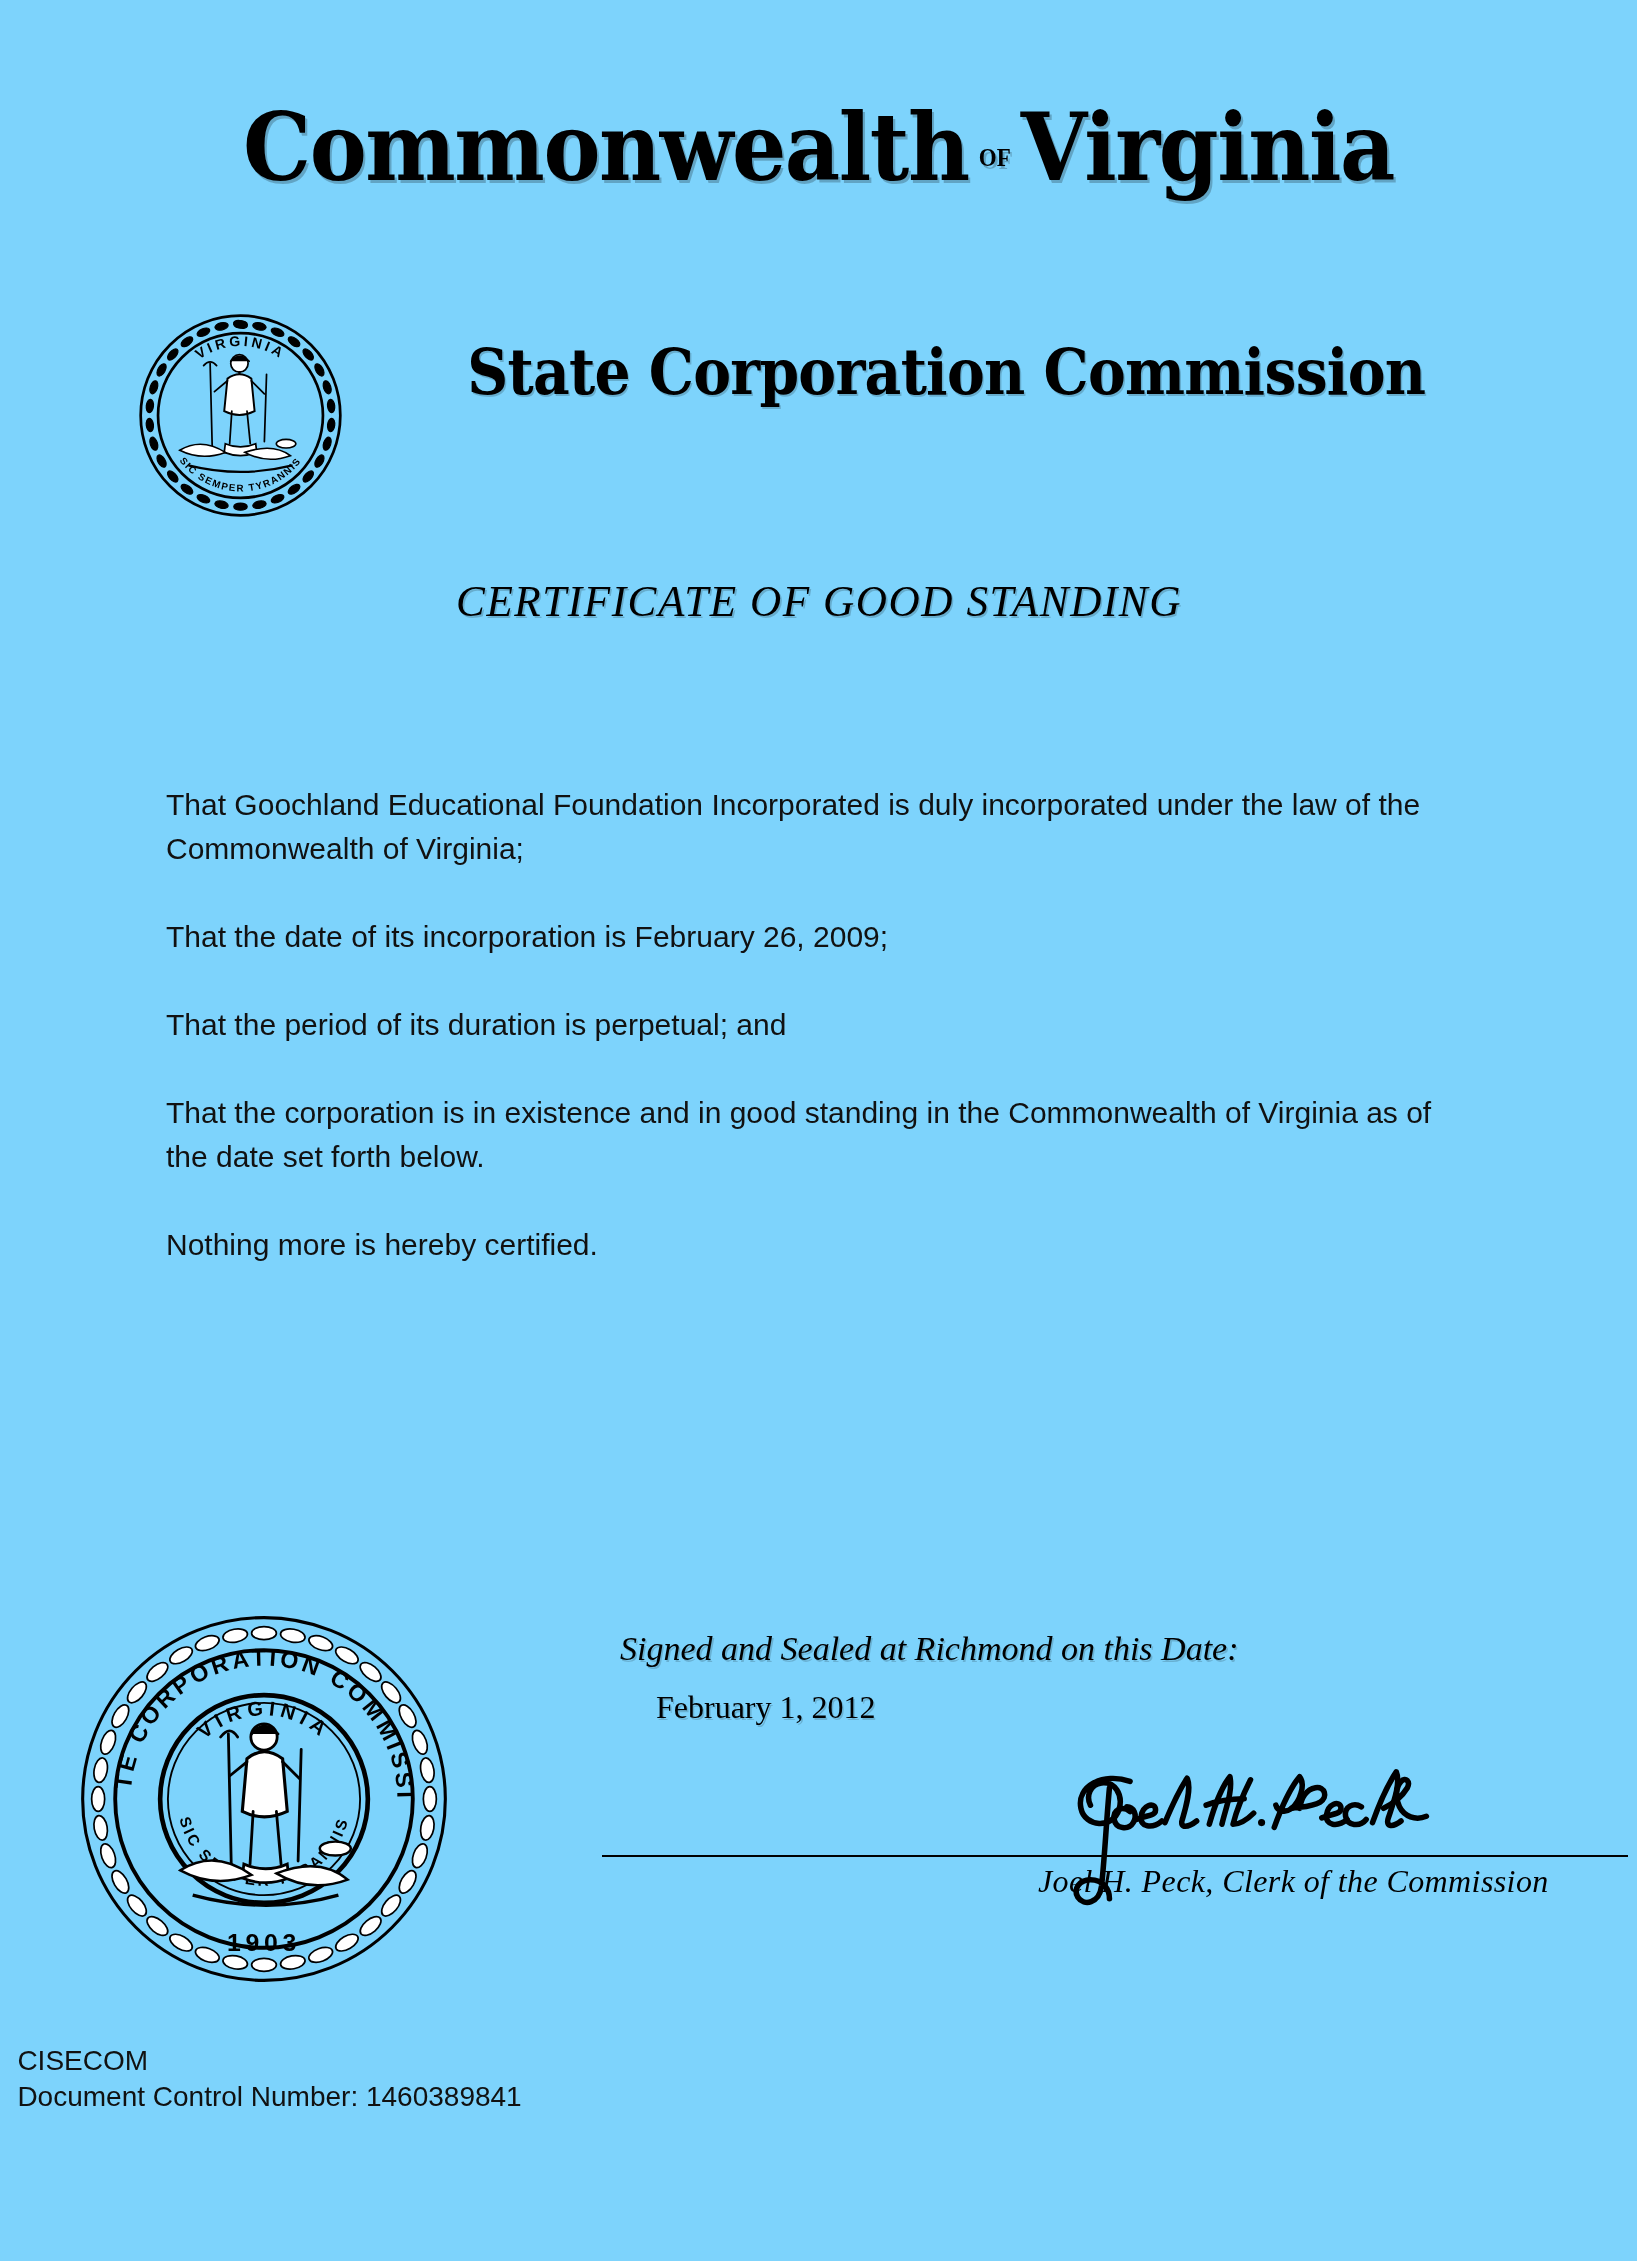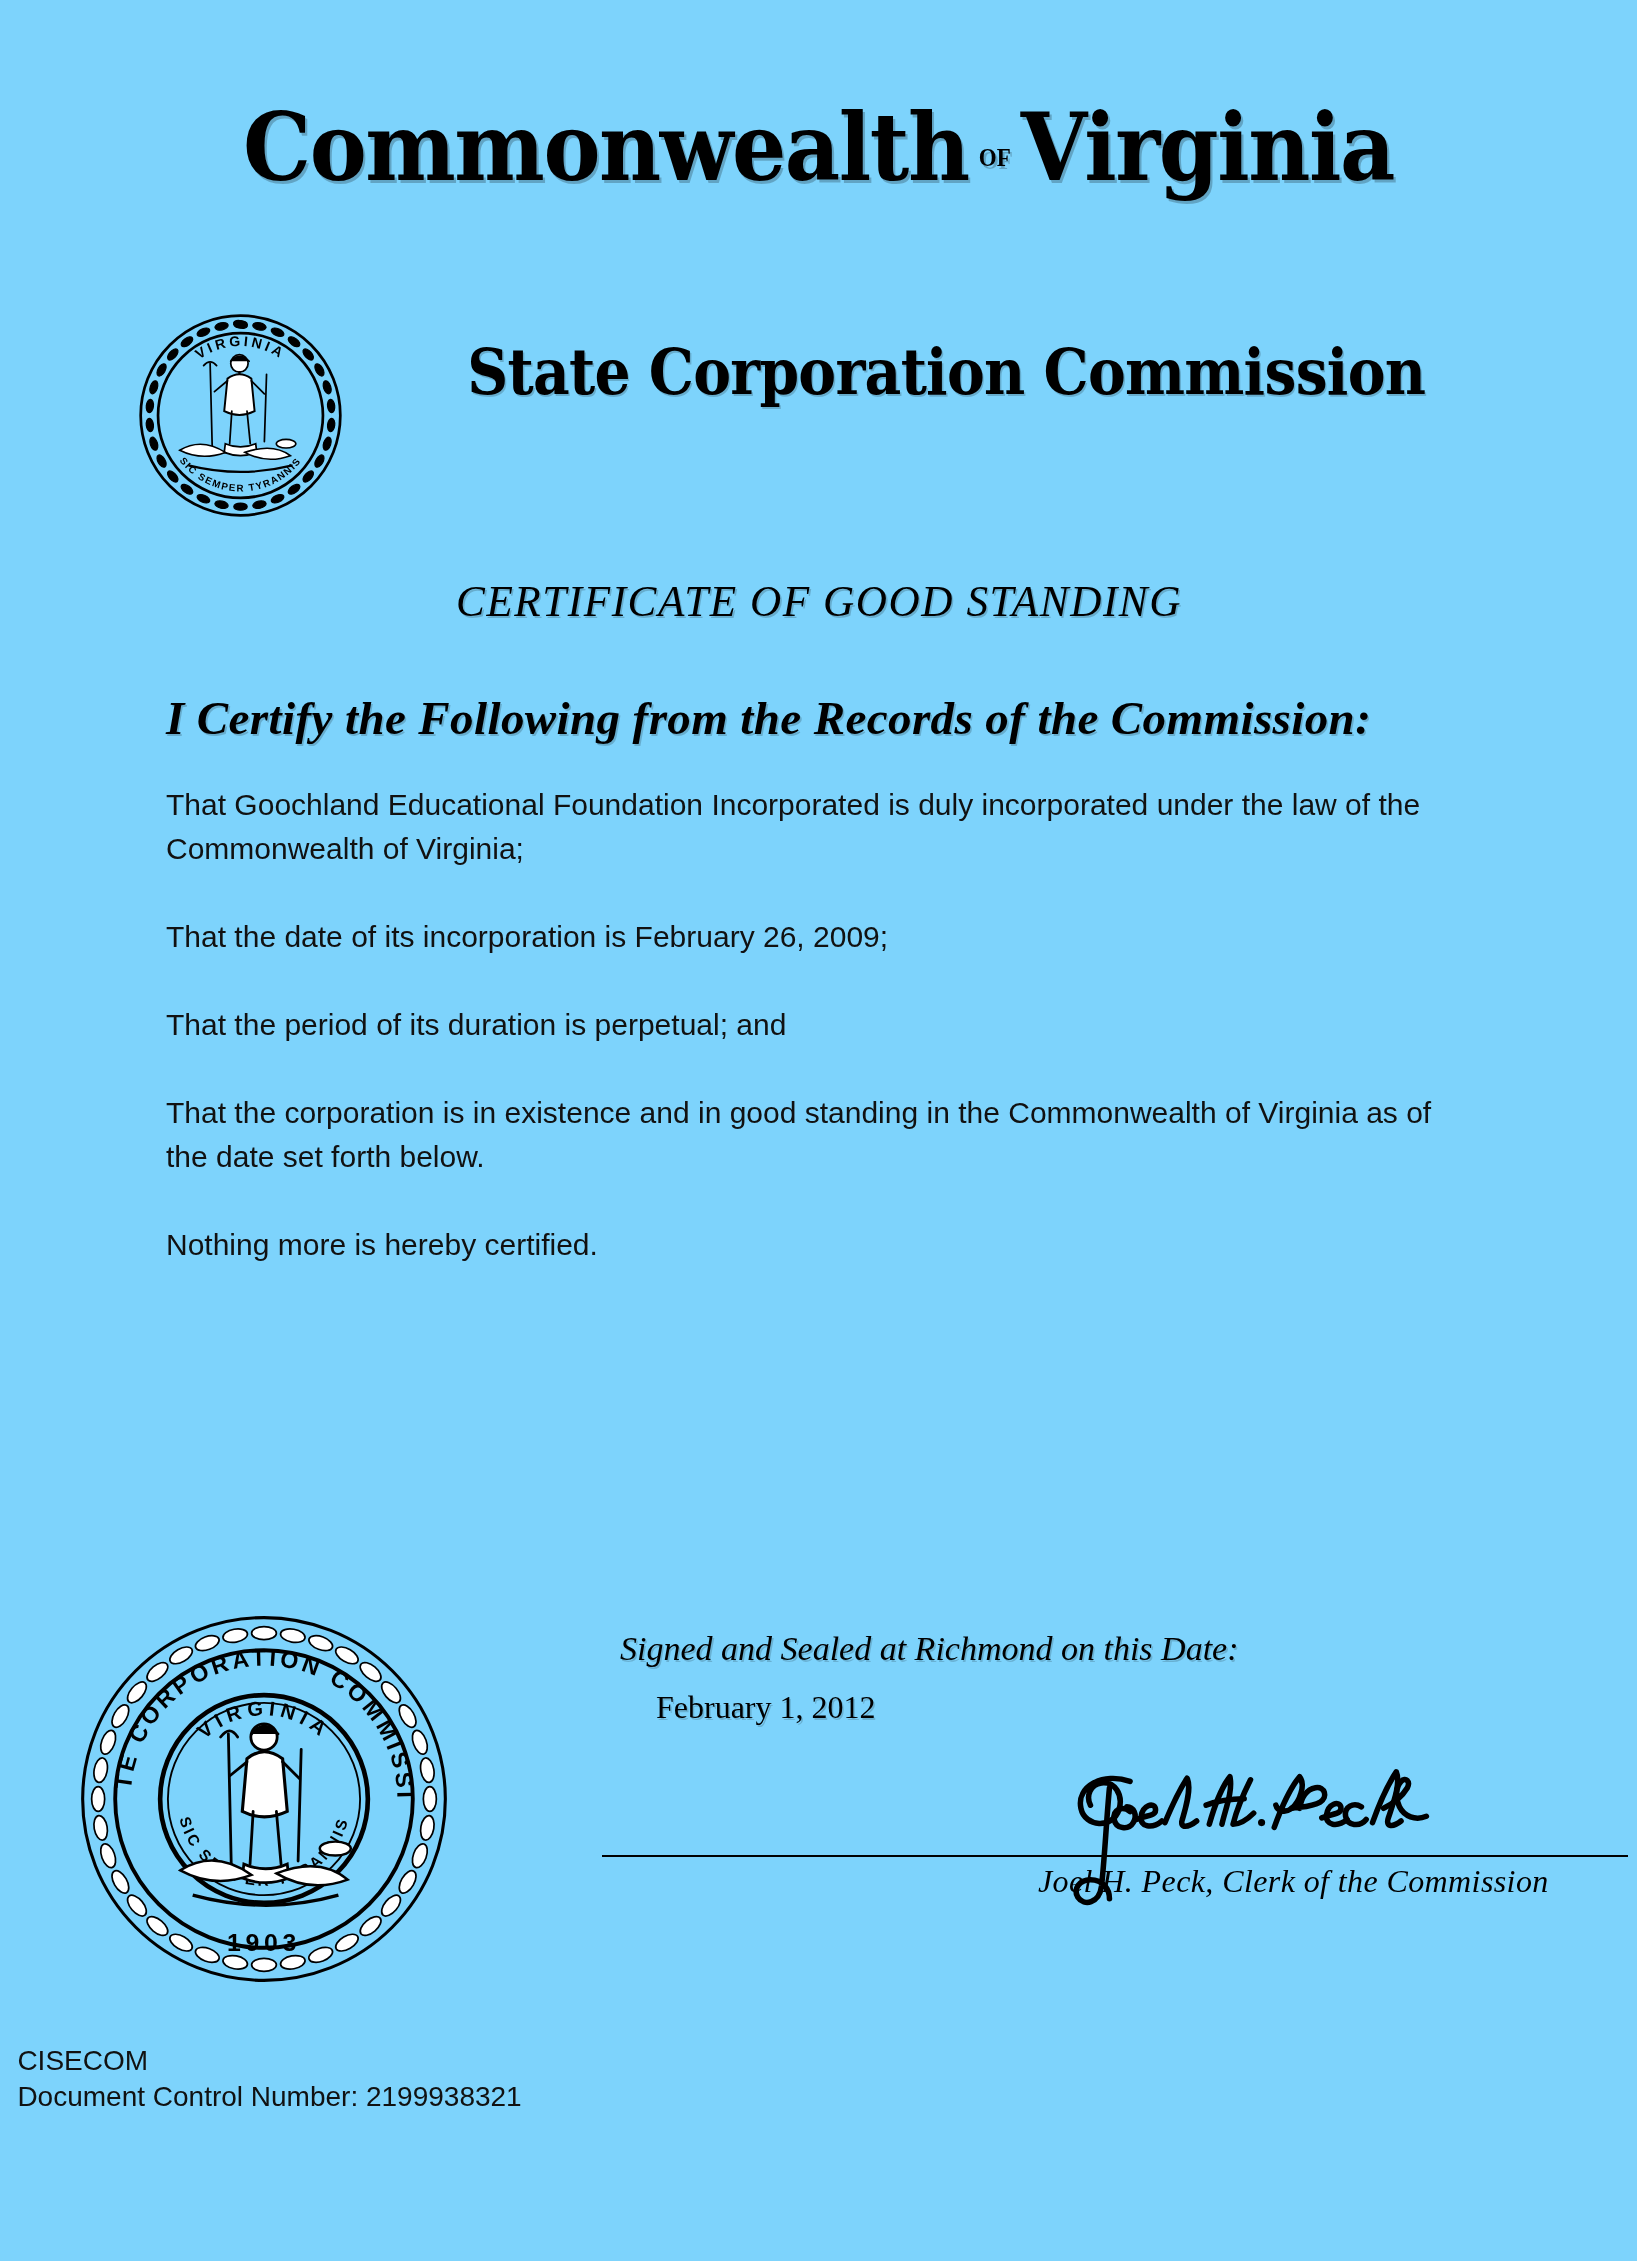--- a/index.html
+++ b/index.html
@@ -288,21 +288,20 @@
       <path d="M 52 146 q 48 12 96 0" stroke="#000" stroke-width="2" fill="none"></path>
     </svg>
   </div>
 
   <div class="agency-line">
     <div class="agency-title">State Corporation Commission</div>
   </div>
 
   <div class="cert-kicker">CERTIFICATE OF GOOD STANDING</div>
 
-  <div class="certify-head">I Certify the Following from the Records of the Commission:</div>
 
   <div class="body-block">
     <p class="body-para">That Goochland Educational Foundation Incorporated is duly incorporated under the law of the Commonwealth of Virginia;</p>
     <p class="body-para">That the date of its incorporation is February 26, 2009;</p>
     <p class="body-para">That the period of its duration is perpetual; and</p>
     <p class="body-para">That the corporation is in existence and in good standing in the Commonwealth of Virginia as of the date set forth below.</p>
     <p class="body-para">Nothing more is hereby certified.</p>
   </div>
 
   <div class="bottom-seal">
@@ -430,17 +429,17 @@
         <path d="M 402 80 C 412 52 424 28 432 16 C 438 30 428 56 422 74 C 418 86 428 86 438 78"></path>
         <path d="M 416 62 C 428 56 440 46 446 36 C 450 28 444 22 438 28 C 432 34 430 48 436 60
                  C 442 72 456 78 470 72"></path>
       </g>
     </svg>
     <div class="clerk-line">Joel H. Peck, Clerk of the Commission</div>
   </div>
 
   <div class="footer">
     <div>CISECOM</div>
-    <div>Document Control Number:  2199938321</div>
+    <div>Document Control Number:  1460389841</div>
   </div>
 
 </div>
 
 
 </body></html>

